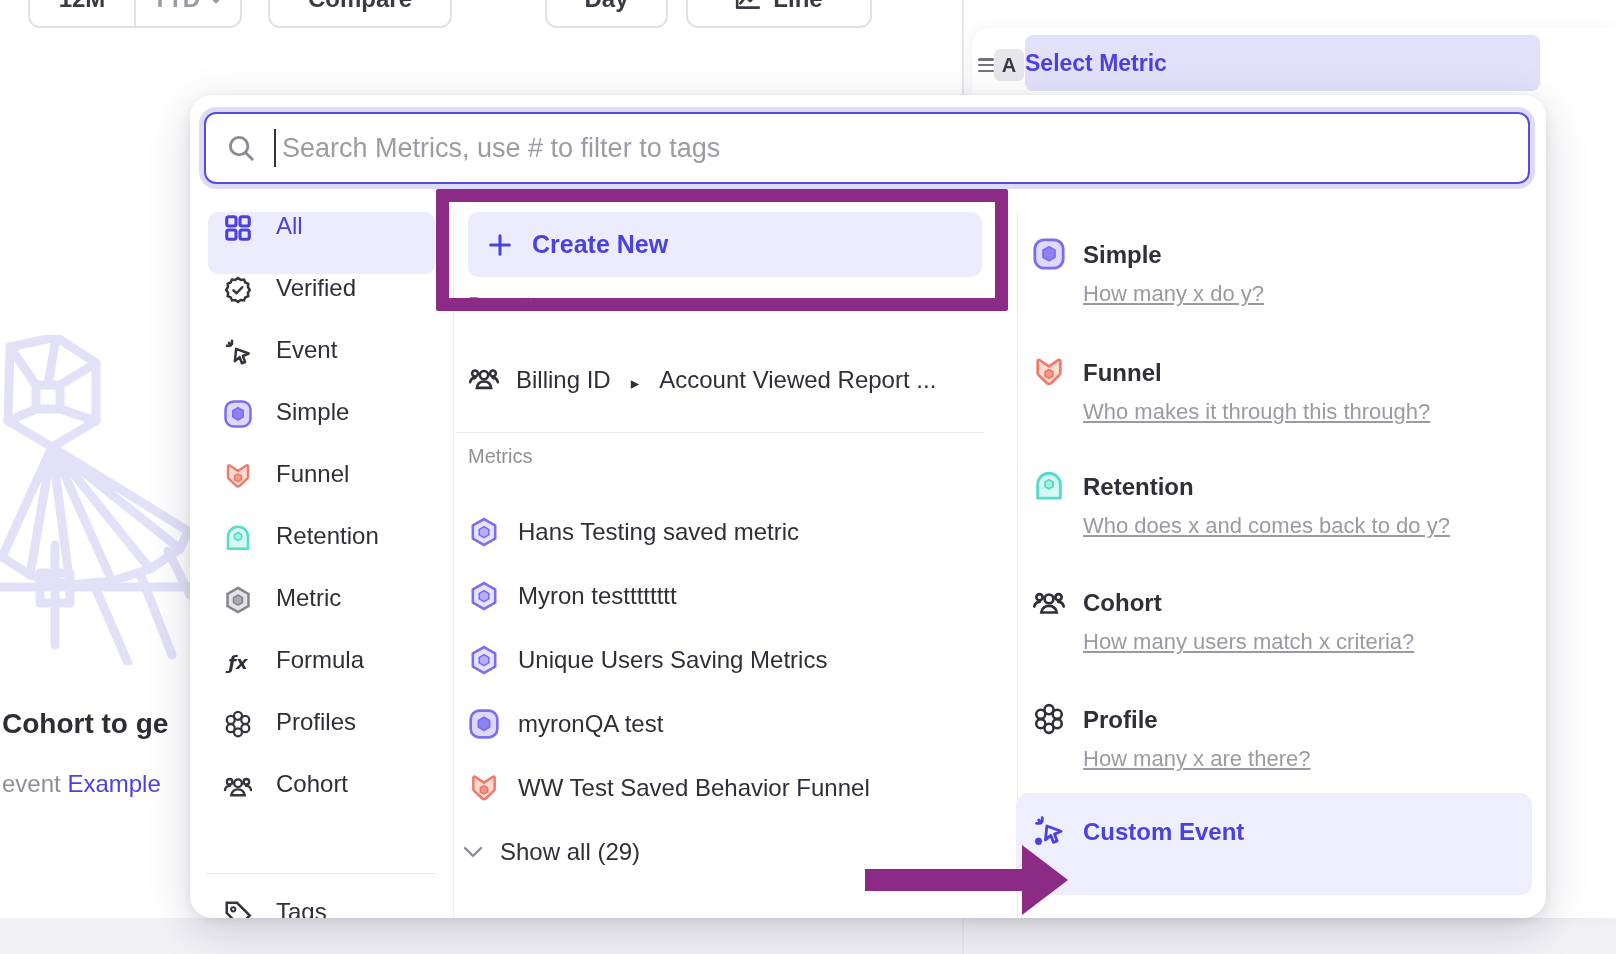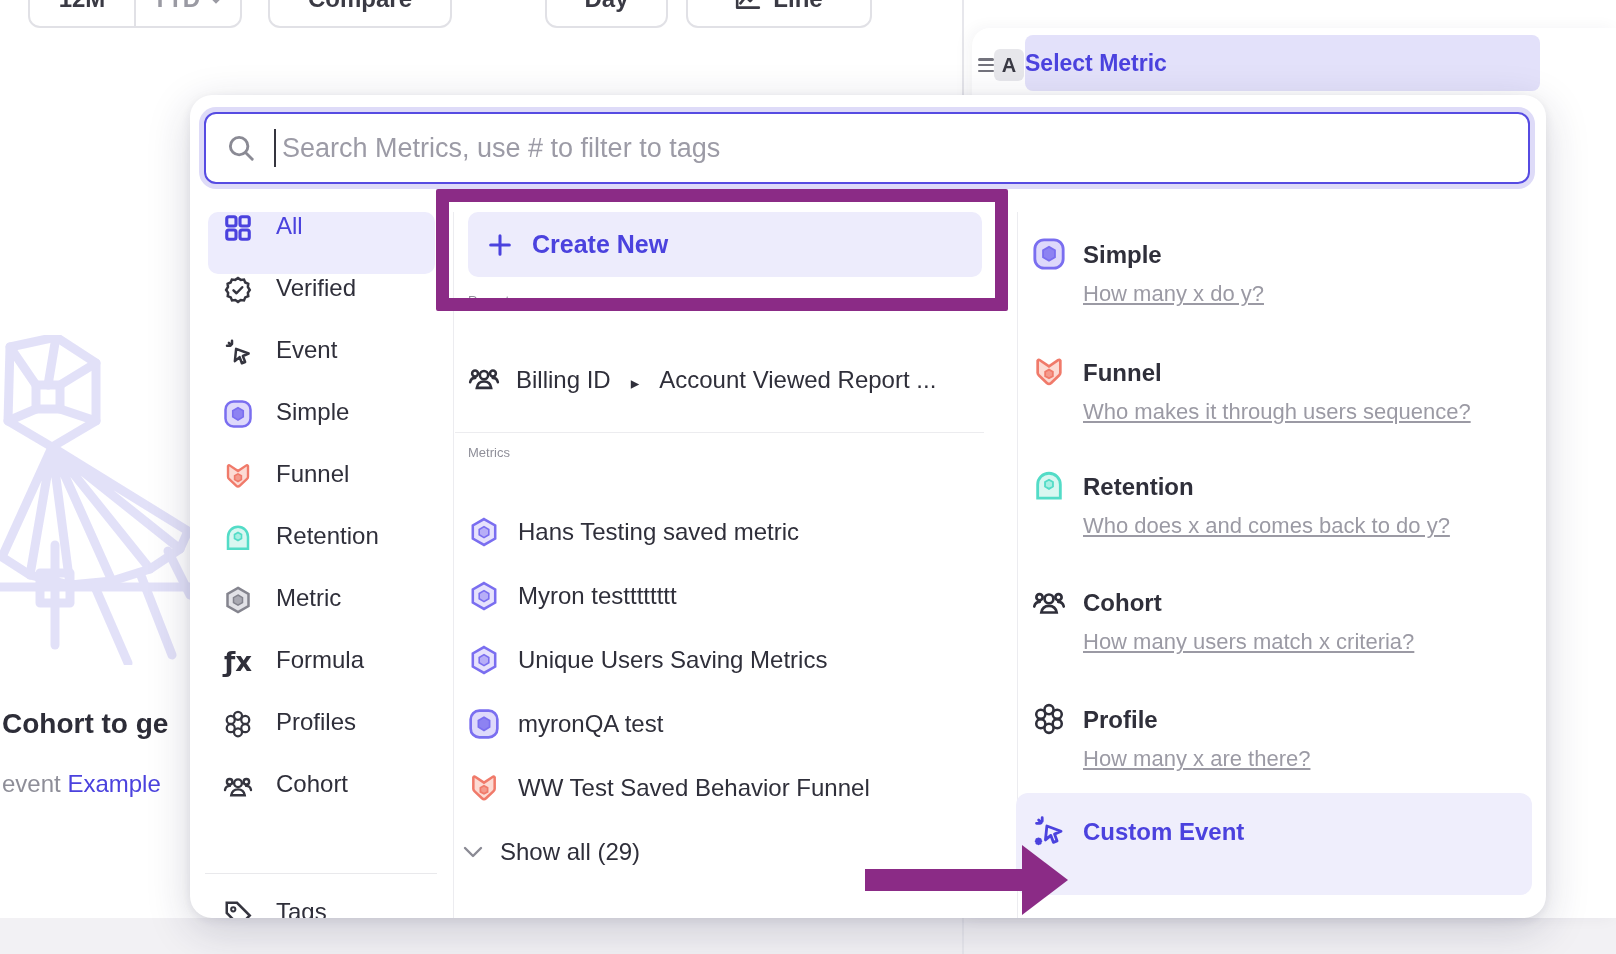--- a/index.html
+++ b/index.html
@@ -61,28 +61,28 @@
   .divider-1 { left:263px; }
   .divider-2 { left:827px; }
 
   
   .side-item { position:absolute; left:18px; width:227px; height:62px; border-radius:10px;
     display:flex; align-items:flex-start; gap:22px; padding-left:14px;
     font-size:24px; font-weight:500; color:#2f2f3a; }
   .side-item.active { background:#edecfd; color:#4b42de; }
   .side-divider { position:absolute; left:15px; top:778px; width:232px; height:1px; background:#e9e9ec; }
   .icon-24 { width:32px; height:32px; flex:0 0 auto; display:flex; align-items:center; justify-content:center; }
-  .fx { font-family:"DejaVu Sans","Liberation Sans",sans-serif; font-weight:600; font-size:26px; color:#2f2f3a; }
+  .fx { font-family:"DejaVu Sans","Liberation Sans",sans-serif; font-style:italic; font-weight:600; font-size:18px; color:#2f2f3a; }
 
   
   .create-btn { position:absolute; left:278px; top:117px; width:514px; height:65px; background:#edecfc; border-radius:10px;
     display:flex; align-items:center; gap:18px; padding-left:18px; font-size:25px; font-weight:600; color:#4b42de; }
   .annotation-box { position:absolute; left:246px; top:94px; width:572px; height:122px;
     border:13px solid #8b2b86; z-index:40; border-radius:2px; }
-  .section-label { position:absolute; left:278px; font-size:13px; font-weight:500; color:#8f8f99; }
+  .section-label { position:absolute; left:278px; font-size:20px; font-weight:500; color:#8f8f99; }
   .recents-label { top:198px; }
   .metrics-label { top:350px; }
   .recent-row { position:absolute; left:278px; top:255px; height:44px; display:flex; align-items:flex-end; gap:16px;
     font-size:24px; font-weight:500; color:#2f2f3a; }
   .crumb-sep { font-size:17px; margin:0 4px; color:#2f2f3a; }
   .mid-divider { position:absolute; left:265px; top:337px; width:529px; height:1px; background:#ececef; }
   .metric-row { position:absolute; left:278px; height:46px; display:flex; align-items:center; gap:18px;
     font-size:24px; font-weight:500; color:#2f2f3a; }
   .showall-row { position:absolute; left:272px; top:740px; height:34px; display:flex; align-items:center; gap:16px;
     font-size:24px; font-weight:500; color:#2f2f3a;justify-content:flex-end; }
@@ -383,21 +383,21 @@
   <div class="type-title" style="top:146px">Simple</div>
   <div class="type-desc" style="top:186px">How many x do y?</div>
 
   <div class="type-icon" style="top:260px">
     <svg width="34" height="34" viewBox="0 0 24 24">
         <path d="M4 4q.6-1 1.6-.3L12 8l6.4-4.3q1-.7 1.6.3v8.6q0 1-.8 1.7l-5.7 5.4q-1.5 1.4-3 0l-5.7-5.4q-.8-.7-.8-1.7z" fill="#fcdbd4" stroke="#f07a6a" stroke-width="1.9"></path>
         <path d="M12 10.3l2.7 1.5v3.1L12 16.4l-2.7-1.5v-3.1z" fill="#f49a8c" stroke="#f07a6a" stroke-width="1.3"></path>
       </svg>
   </div>
   <div class="type-title" style="top:264px">Funnel</div>
-  <div class="type-desc" style="top:304px">Who makes it through users sequence?</div>
+  <div class="type-desc" style="top:304px">Who makes it through this through?</div>
 
   <div class="type-icon" style="top:374px">
     <svg width="34" height="34" viewBox="0 0 24 24">
         <path d="M4 20.6V11a8 8 0 0 1 16 0v9.6z" fill="#d9f7f1" stroke="#53dcc7" stroke-width="2"></path>
         <path d="M12 7.6l2.8 1.6v3.2L12 14l-2.8-1.6V9.2z" fill="#a9efe2" stroke="#53dcc7" stroke-width="1.3"></path>
       </svg>
   </div>
   <div class="type-title" style="top:378px">Retention</div>
   <div class="type-desc" style="top:418px">Who does x and comes back to do y?</div>
 

